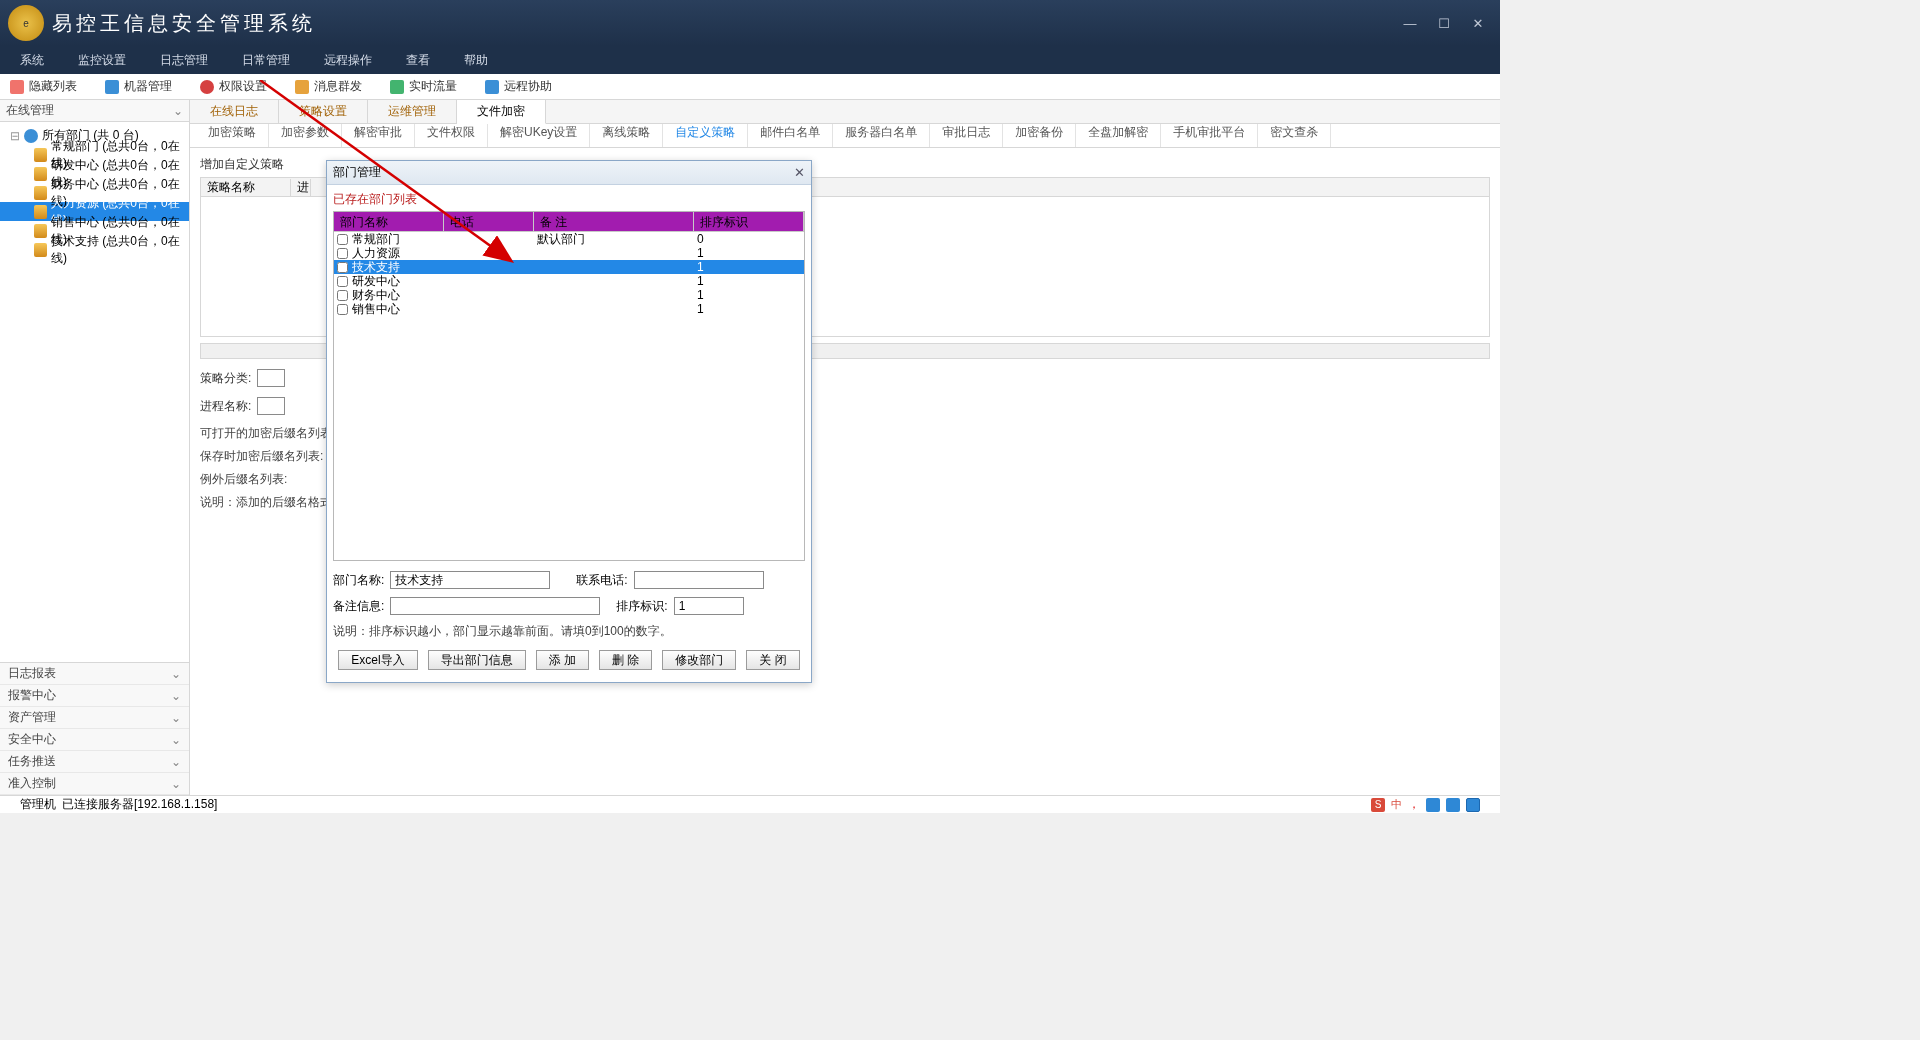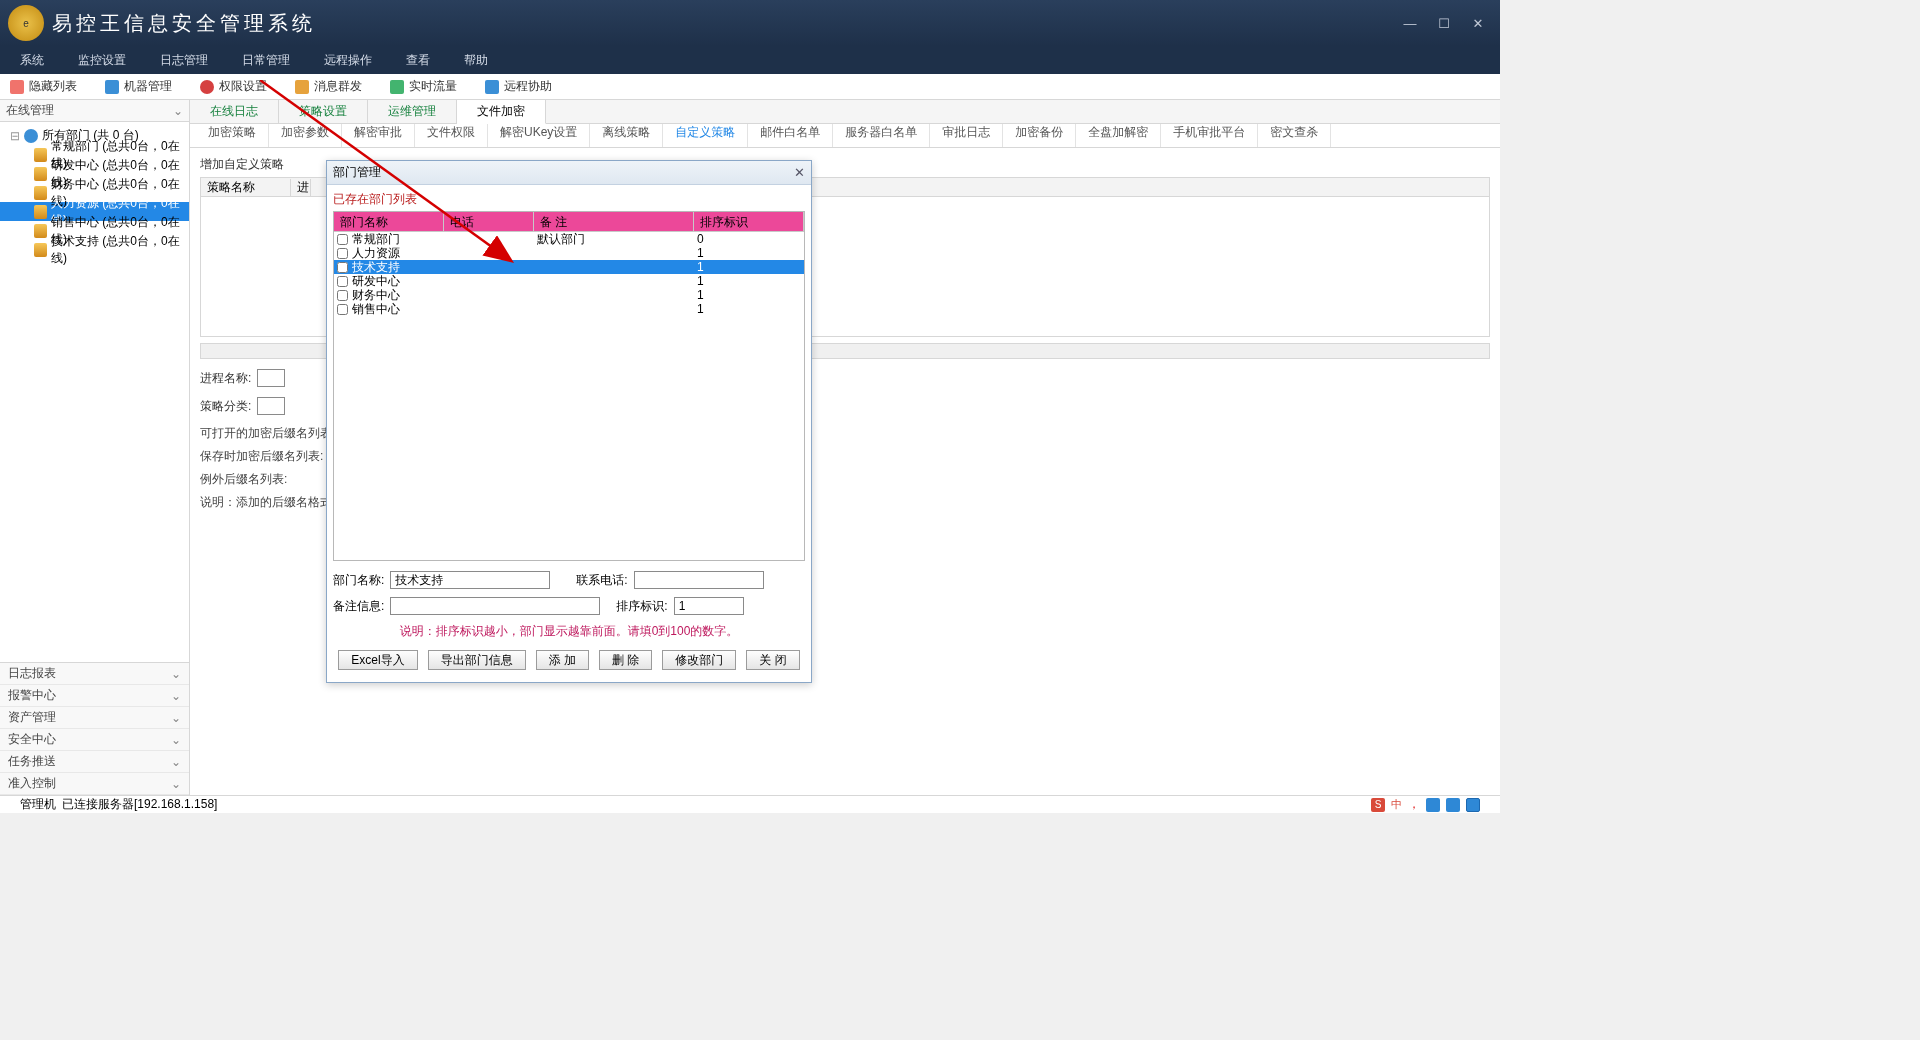--- a/index.html
+++ b/index.html
@@ -32,21 +32,21 @@
 .tree-row.level1 { padding-left: 30px; }
 .tree-row.sel { background: #2388e6; color: #fff; }
 .tree-row .exp { width: 10px; text-align: center; color: #999; }
 .tree-row .ticon { width: 14px; height: 14px; margin: 0 4px; border-radius: 2px; }
 .side-accordion { border-top: 1px solid #d7d7d7; }
 .side-accordion .acc-item { height: 22px; display: flex; align-items: center; justify-content: space-between; padding: 0 8px; border-bottom: 1px solid #e8e8e8; background: #f8f8f8; cursor: pointer; color: #444; }
 
 
 .right-panel { flex: 1; display: flex; flex-direction: column; background: #fff; }
 .tab-row1 { height: 24px; display: flex; border-bottom: 1px solid #d7d7d7; background: #f5f5f5; }
-.tab-row1 .tab { padding: 0 20px; display: flex; align-items: center; border-right: 1px solid #d7d7d7; cursor: pointer; color: #15803d; }
+.tab-row1 .tab { padding: 0 20px; display: flex; align-items: center; border-right: 1px solid #d7d7d7; cursor: pointer; color: #a16207; }
 .tab-row1 .tab.active { background: #fff; color: #000; border-bottom: 1px solid #fff; margin-bottom: -1px; }
 .tab-row2 { height: 24px; display: flex; border-bottom: 1px solid #d7d7d7; padding: 0 6px; gap: 0; }
 .tab-row2 .subtab { padding: 0 12px; cursor: pointer; color: #555; border-right: 1px solid #e3e3e3; }
 .tab-row2 .subtab.active { color: #2388e6; }
 .form-area { position: relative; flex: 1; padding: 8px 10px; }
 .form-title { margin-bottom: 4px; color: #333; }
 .grid-head { background: #f3f3f3; border: 1px solid #d7d7d7; height: 20px; display: flex; align-items: center; }
 .grid-head .col { padding: 0 6px; border-right: 1px solid #d7d7d7; }
 .form-body { height: 140px; border: 1px solid #d7d7d7; border-top: none; background: #fff; }
 .field-row { display: flex; align-items: center; margin: 10px 0; gap: 6px; }
@@ -55,31 +55,31 @@
 .hint { color: #444; margin: 6px 0; }
 .scroll-h { height: 16px; border: 1px solid #d7d7d7; background: #f0f0f0; margin-top: 6px; }
 
 
 .modal { position: absolute; left: 326px; top: 160px; width: 486px; background: #fff; border: 1px solid #8aa7c7; box-shadow: 0 2px 8px rgba(0,0,0,.2); z-index: 50; }
 .modal-head { height: 24px; background: linear-gradient(#eef3f8,#dfe8f1); display: flex; align-items: center; justify-content: space-between; padding: 0 6px; border-bottom: 1px solid #c3d1e1; }
 .modal-close { cursor: pointer; color: #556; font-size: 13px; }
 .modal-body { padding: 6px; }
 .modal-label { margin-bottom: 3px; color: #b91c1c; }
 .dept-grid { border: 1px solid #b8b8b8; }
-.dept-grid .gh { display: flex; background: #ec4899; height: 20px; border-bottom: 1px solid #c8c8c8; }
+.dept-grid .gh { display: flex; background: #a21caf; height: 20px; border-bottom: 1px solid #c8c8c8; }
 .dept-grid .gh .c { border-right: 1px solid #c8c8c8; padding: 2px 6px; }
 .dept-grid .gr { display: flex; height: 14px; align-items: center; }
 .dept-grid .gr.sel { background: #2388e6; color: #fff; }
 .dept-grid .gr .c { padding: 0 3px; display: flex; align-items: center; }
 .dept-grid .gr input[type=checkbox] { width: 11px; height: 11px; margin-right: 4px; }
 .dept-grid .gbody { height: 328px; overflow: auto; }
 .modal-form { margin-top: 10px; }
 .modal-form .row { display: flex; align-items: center; gap: 6px; margin-bottom: 8px; }
 .modal-form input[type=text] { border: 1px solid #8a8a8a; height: 18px; padding: 0 4px; }
-.modal-hint { color: #be185d; margin: 6px 0 10px; text-align: center; }
+.modal-hint { color: #404040; margin: 6px 0 10px; }
 .modal-buttons { display: flex; justify-content: center; gap: 10px; margin-bottom: 6px; }
 .btn { border: 1px solid #9b9b9b; background: linear-gradient(#fefefe,#e5e5e5); height: 20px; padding: 0 12px; cursor: pointer; font-size: 12px; }
 
 
 .status-bar { position: absolute; bottom: 0; left: 0; right: 0; height: 18px; background: #fff; border-top: 1px solid #d7d7d7; display: flex; align-items: center; padding: 0 20px; }
 .status-bar .right-tray { margin-left: auto; display: flex; gap: 6px; align-items: center; }
 .tray-ico { width: 14px; height: 14px; border-radius: 2px; }
 
 
 .arrow-svg { position: absolute; left: 260px; top: 80px; z-index: 100; pointer-events: none; }
@@ -231,25 +231,25 @@
     <div class="form-area">
       <div class="form-title">增加自定义策略</div>
       <div class="grid-head">
         <div class="col" style="width:90px">策略名称</div>
         <div class="col" style="width:20px">进</div>
       </div>
       <div class="form-body"></div>
       <div class="scroll-h"></div>
 
       <div class="field-row">
+        <label>策略分类:</label>
+        <input type="text" style="width: 28px;">
+      </div>
+      <div class="field-row">
         <label>进程名称:</label>
-        <input type="text" style="width: 28px;">
-      </div>
-      <div class="field-row">
-        <label>策略分类:</label>
         <input type="text" style="width: 28px;">
       </div>
       <div class="hint">可打开的加密后缀名列表</div>
       <div class="hint">保存时加密后缀名列表:</div>
       <div class="hint">例外后缀名列表:</div>
       <div class="hint">说明：添加的后缀名格式</div>
     </div>
   </div>
 </div>
 

